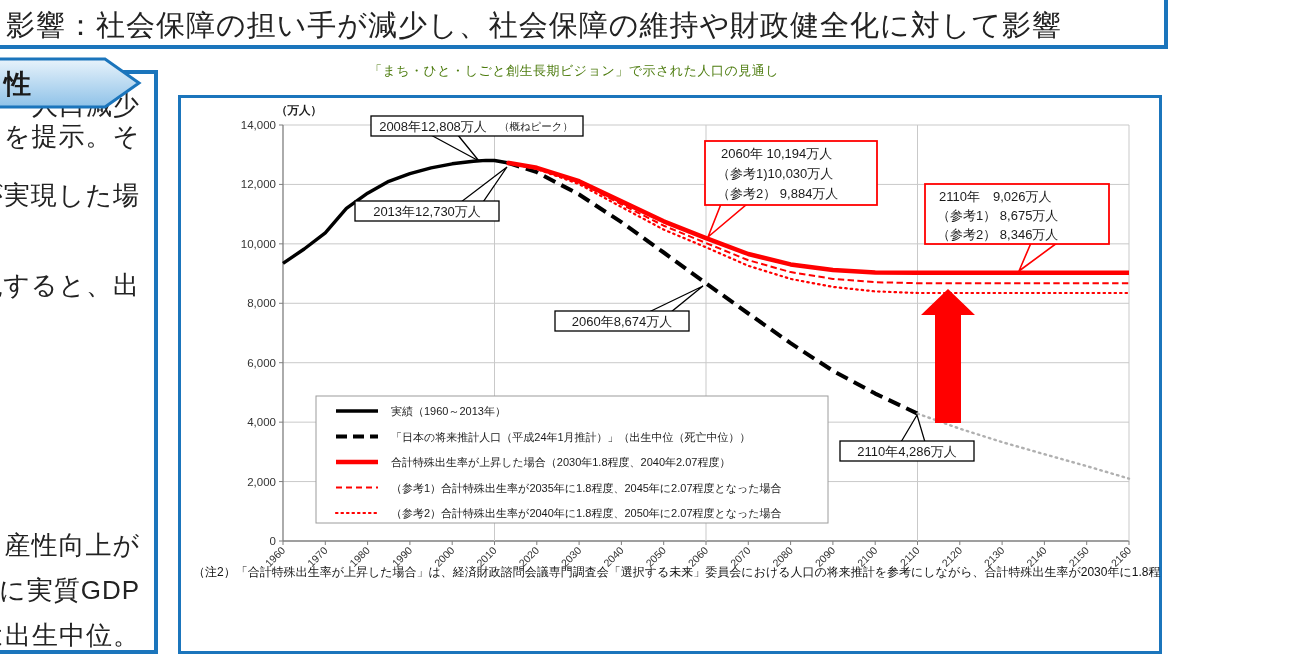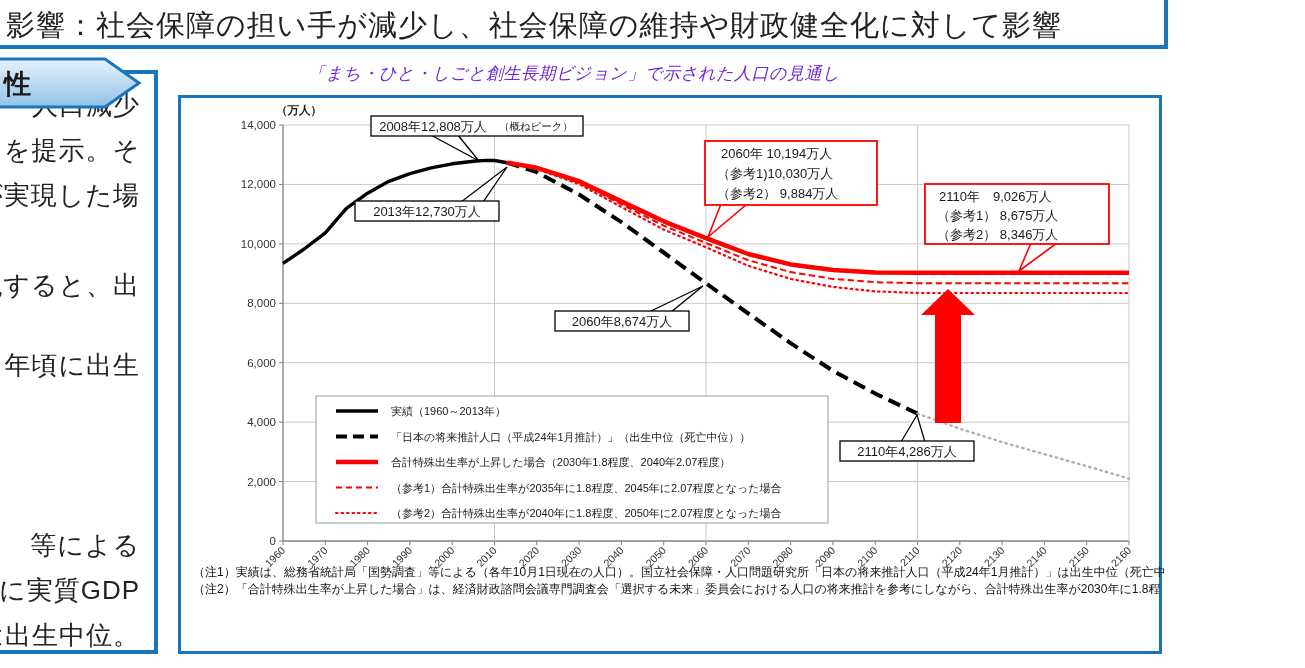--- a/index.html
+++ b/index.html
@@ -11,21 +11,21 @@
   
   #banner{left:-14px;top:-14px;width:1182px;height:63px;}
   #banner .txt{padding:16px 0 0 16px;font-size:29px;letter-spacing:1px;color:#222;white-space:nowrap;}
   
   #sidebar{left:-22px;top:70px;width:180px;height:584px;}
   #sidebar .sline{position:absolute;right:14px;white-space:nowrap;font-size:26px;letter-spacing:1px;color:#222;}
   #badge{position:absolute;left:-8px;top:56px;width:152px;height:54px;z-index:5;}
   #badge text{font-size:27px;font-weight:bold;fill:#1a1a1a;}
   
   #chart-title{position:absolute;left:178px;top:62px;width:792px;text-align:center;
-    font-size:17px;color:#6d28d9;letter-spacing:0.5px;font-style:italic;}
+    font-size:13px;color:#4d7c0f;letter-spacing:0.5px;}
   
   #panel{left:178px;top:95px;width:984px;height:559px;border-width:3px;}
   #plot{position:absolute;left:0;top:0;}
   #notes{position:absolute;left:12px;right:6px;top:466px;font-size:12px;line-height:1.42;color:#111;}
   .note-line{white-space:nowrap;}
   .note-line.indent{padding-left:25px;}
   
   svg text{font-family:"Liberation Sans",sans-serif;fill:#1a1a1a;}
   .ticklab{font-size:10.5px;fill:#333;}
   .ylab{font-size:11.5px;fill:#333;}
@@ -48,25 +48,24 @@
 </style>
 </head>
 <body>
 
 <div id="banner" class="blue-box">
   <div class="txt">影響：社会保障の担い手が減少し、社会保障の維持や財政健全化に対して影響</div>
 </div>
 
 <div id="sidebar" class="blue-box">
   <div class="sline" style="top:14px">「人口減少</div>
-  <div class="sline" style="top:59px">を提示。そ</div>
+  <div class="sline" style="top:45px">を提示。そ</div>
   <div class="sline" style="top:104px">が実現した場</div>
   <div class="sline" style="top:194px">現すると、出</div>
-  <div class="sline" style="top:274px">年頃に出生</div>
-  <div class="sline" style="top:454px">等による</div>
+  <div class="sline" style="top:454px">産性向上が</div>
   <div class="sline" style="top:499px">に実質GDP</div>
   <div class="sline" style="top:544px">は出生中位。</div>
 </div>
 
 <svg id="badge" viewBox="0 0 152 54">
   <defs>
     <linearGradient id="bg1" x1="0" y1="0" x2="0" y2="1">
       <stop offset="0" stop-color="#e8f3fb"></stop>
         <stop offset="1" stop-color="#8fc2e8"></stop>
     </linearGradient>
@@ -215,16 +214,15 @@
       <line class="ls ls-red-solid" x1="155" y1="364" x2="197" y2="364"></line>
       <text class="legtxt" x="210" y="368">合計特殊出生率が上昇した場合（2030年1.8程度、2040年2.07程度）</text>
       <line class="ls ls-red-dashed" x1="155" y1="389.5" x2="197" y2="389.5"></line>
       <text class="legtxt" x="210" y="393.5">（参考1）合計特殊出生率が2035年に1.8程度、2045年に2.07程度となった場合</text>
       <line class="ls ls-red-dotted" x1="155" y1="415" x2="197" y2="415"></line>
       <text class="legtxt" x="210" y="419">（参考2）合計特殊出生率が2040年に1.8程度、2050年に2.07程度となった場合</text>
     </g>
   </svg>
 
   <div id="notes">
-    <div class="note-line">（注1）実績は、総務省統計局「国勢調査」等による（各年10月1日現在の人口）。国立社会保障・人口問題研究所「日本の将来推計人口（平成24年1月推計）」は出生中位（死亡中</div>
     <div class="note-line">（注2）「合計特殊出生率が上昇した場合」は、経済財政諮問会議専門調査会「選択する未来」委員会における人口の将来推計を参考にしながら、合計特殊出生率が2030年に1.8程</div>
   </div>
 </div>
 
 </body></html>

